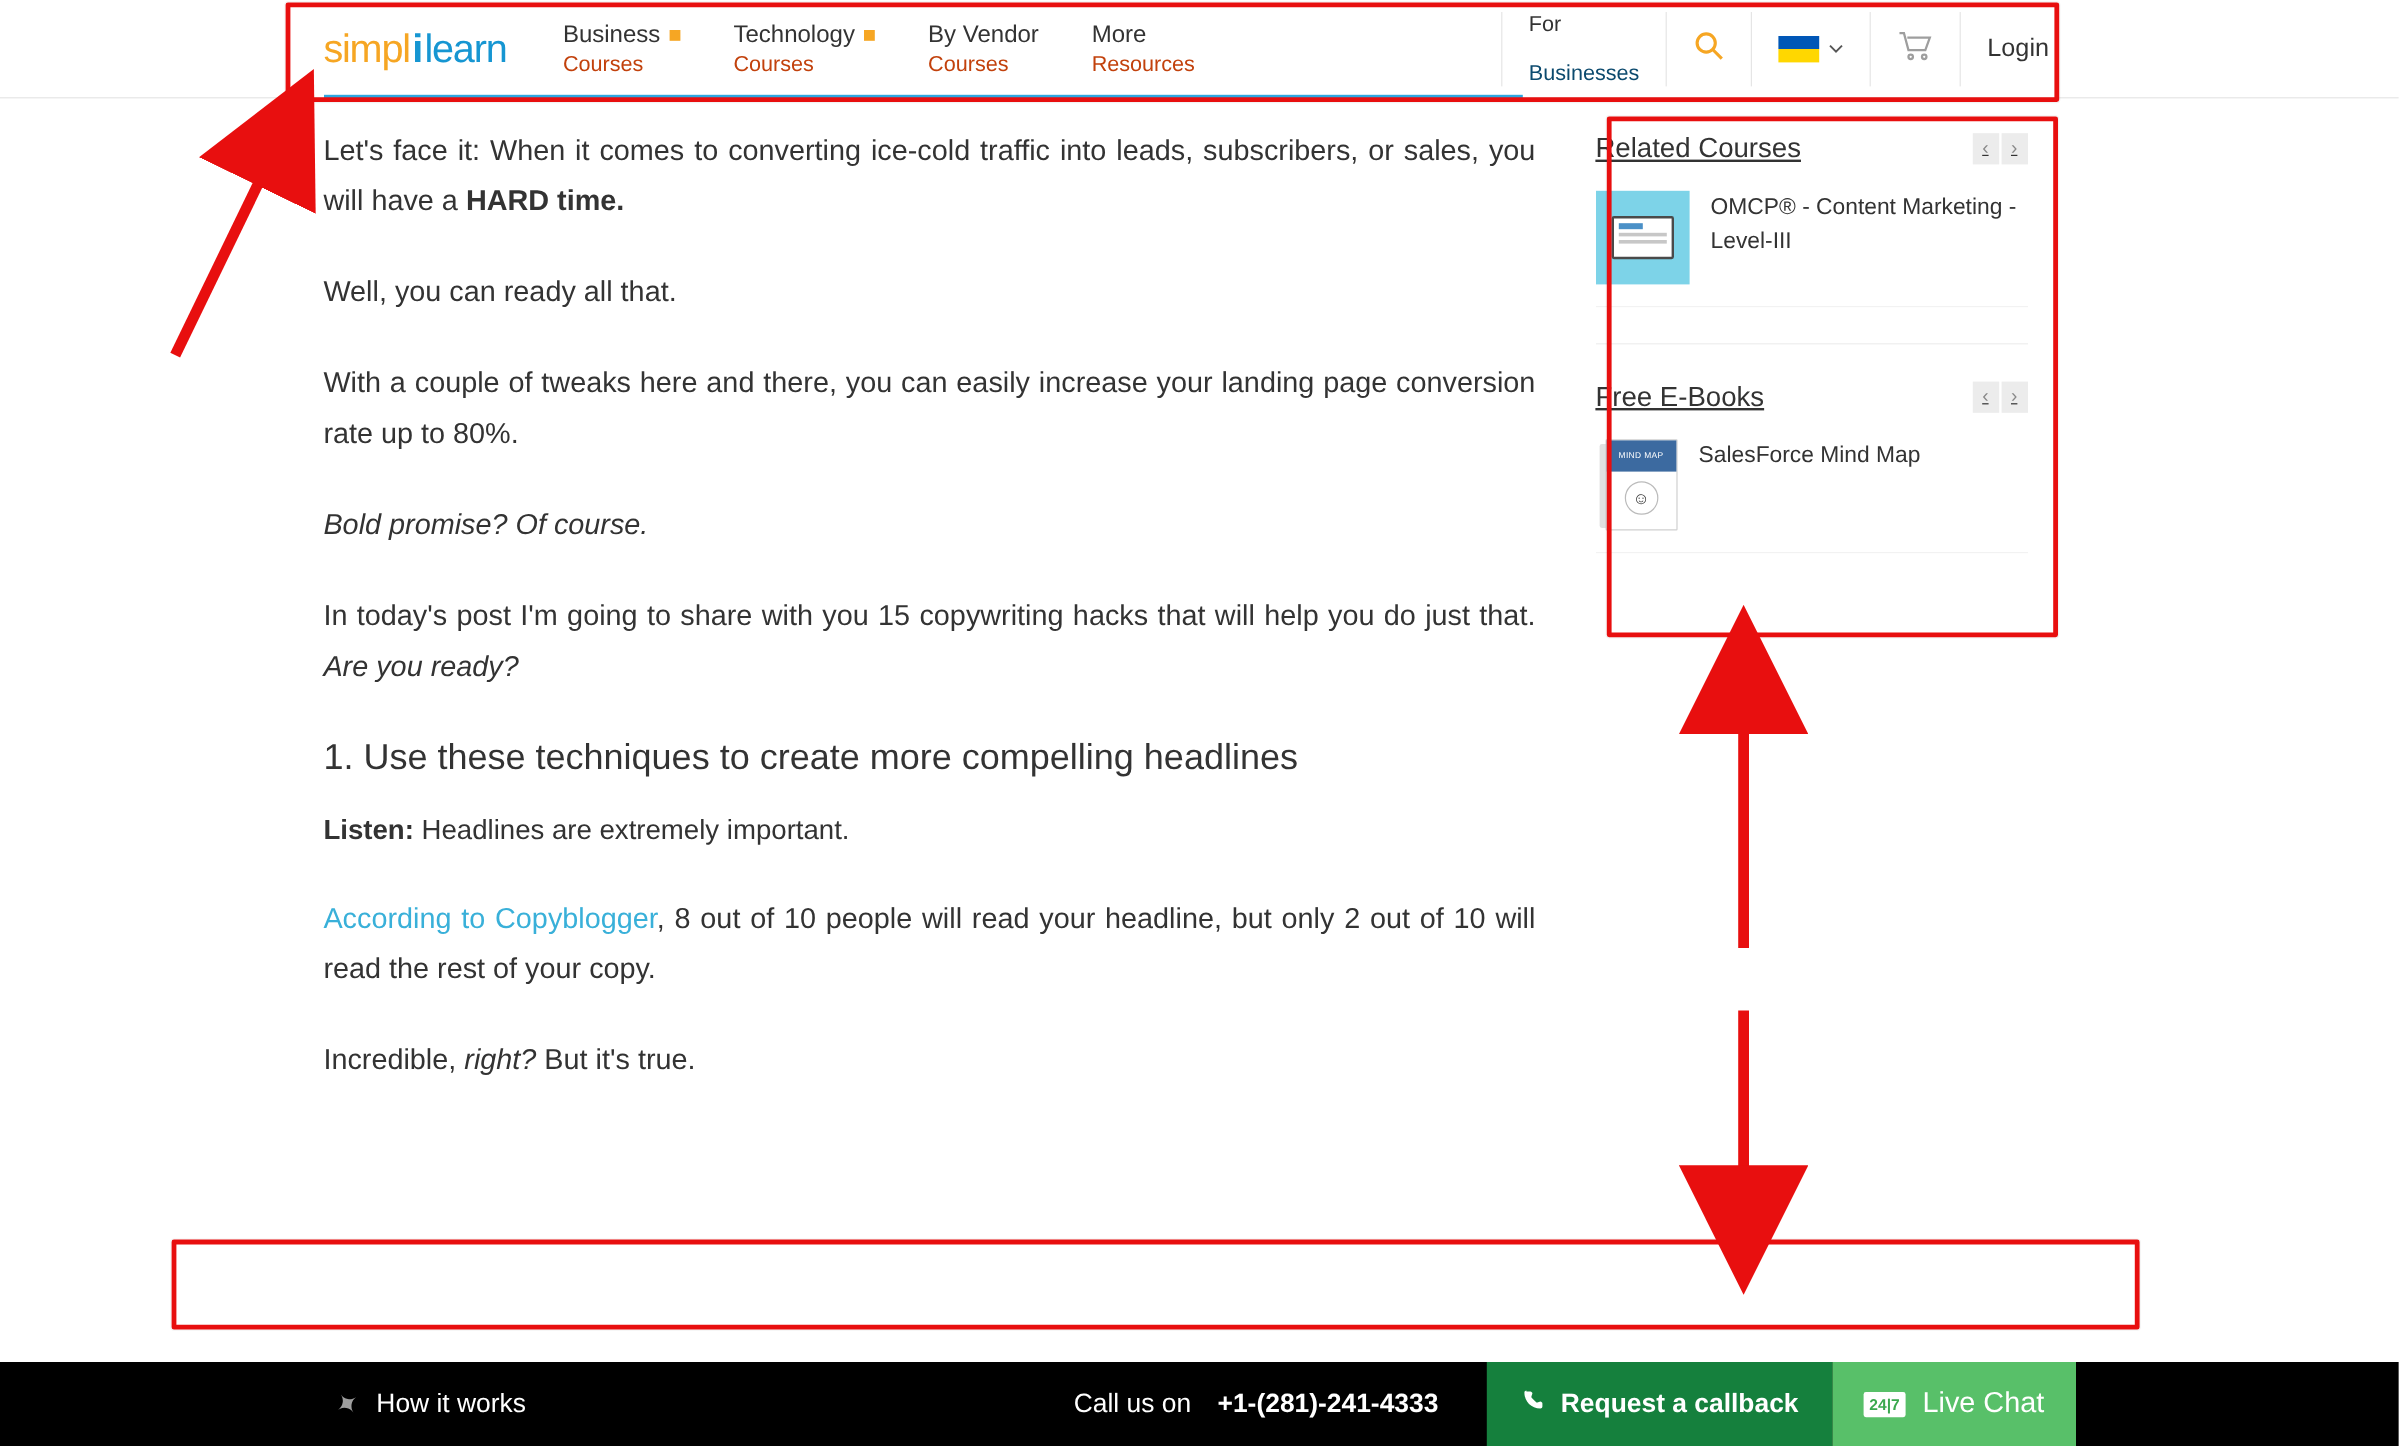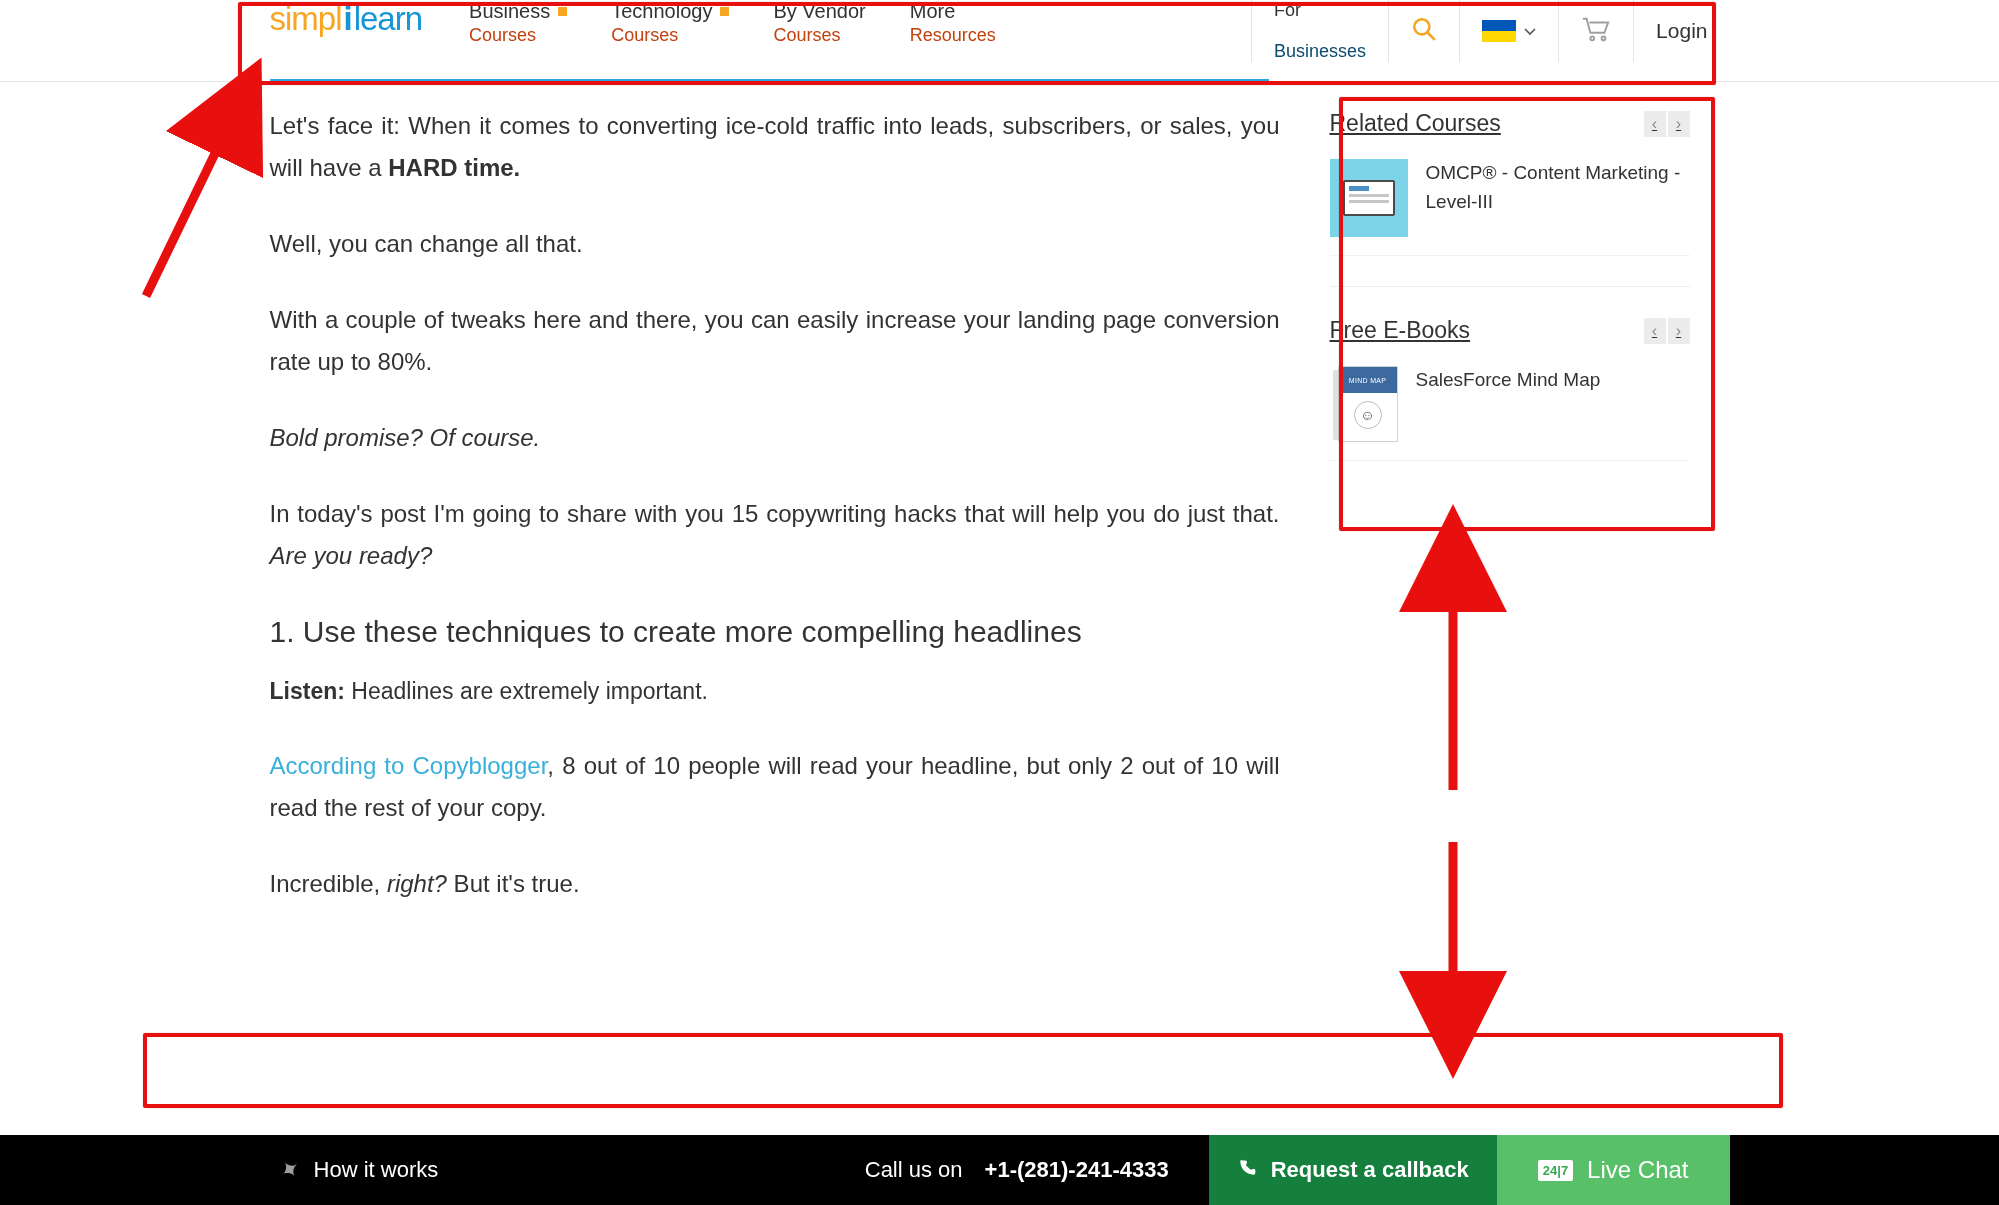--- a/index.html
+++ b/index.html
@@ -1,21 +1,21 @@
 <!DOCTYPE html>
 <html><head>
   <meta charset="utf-8">
   <style>
     * { box-sizing: border-box; margin: 0; padding: 0; }
     body { font-family: -apple-system, BlinkMacSystemFont, "Segoe UI", Helvetica, Arial, sans-serif; background:#fff; color:#333; }
     .page { width:1999px; height:1205px; position:relative; overflow:hidden; }
 
     
     .header { position:absolute; top:0; left:0; right:0; height:82px; display:flex; align-items:stretch; border-bottom:1px solid #e5e5e5; background:#fff; }
-    .header-inner { width:1460px; margin:0 auto; display:flex; align-items:flex-start; position:relative; }
+    .header-inner { width:1460px; margin:0 auto; display:flex; align-items:center; position:relative; }
     .logo { display:flex; align-items:center; font-size:33px; letter-spacing:-1px; font-weight:400; padding:0 25px 0 0; }
     .logo .s1 { color:#f6a623; }
     .logo .s2 { color:#1696d2; }
     .logo .sep { color:#1696d2; font-weight:700; padding:0 2px; }
     .nav { display:flex; align-items:center; flex:1; }
     .nav-item { display:flex; flex-direction:column; justify-content:center; padding:0 22px; height:100%; cursor:pointer; }
     .nav-row { display:flex; align-items:center; gap:8px; }
     .nav-label { color:#333; font-size:20px; }
     .nav-sub { color:#c2410c; font-size:18px; margin-top:2px; }
     .nav-bullet { width:9px; height:9px; background:#f6a623; display:inline-block; }
@@ -64,21 +64,21 @@
     .footer-bar { position:absolute; bottom:0; left:0; right:0; height:70px; background:#000; color:#fff; display:flex; justify-content:center; }
     .footer-inner { width:1460px; display:flex; align-items:stretch; }
     .hiw { display:flex; align-items:center; gap:14px; font-size:22px; padding:0 10px; cursor:pointer; }
     .pin-icon { color:#9e9e9e; font-size:24px; transform:rotate(-35deg); display:inline-block; }
     .spacer { flex:1; }
     .call-us { display:flex; align-items:center; gap:22px; font-size:22px; }
     .call-label { font-weight:400; }
     .call-num { font-weight:700; }
     .callback { background:#15803d; display:flex; align-items:center; gap:14px; padding:0 28px; margin-left:40px; font-size:22px; font-weight:600; cursor:pointer; }
     .phone-icon { font-size:20px; }
-    .livechat { background:#58c069; display:flex; align-items:center; gap:14px; padding:0 41px; font-size:24px; cursor:pointer; }
+    .livechat { background:#58c069; display:flex; align-items:center; gap:14px; padding:0 26px; font-size:24px; cursor:pointer; }
     .badge-247 { background:#fff; color:#3aa84e; font-size:13px; font-weight:700; padding:3px 5px; border-radius:2px; }
 
     
     .anno { position:absolute; border:4px solid #e80f0f; pointer-events:none; box-shadow:0 0 0 1px rgba(0,0,0,0.05); border-radius:2px; }
     .anno-header { top:2px; left:238px; width:1478px; height:83px; }
     .anno-sidebar { top:97px; left:1339px; width:376px; height:434px; }
     .anno-footer  { top:1033px; left:143px; width:1640px; height:75px; }
     .arrow { position:absolute; pointer-events:none; }
     .arrow svg { overflow:visible; }
   </style>
@@ -157,21 +157,21 @@
         </div>
       </div>
       <div class="header-scroll-line" style="width:999px"></div>
     </div>
   </div>
 
   <div class="content-wrap">
     <div class="content-inner">
       <div class="article">
         <p><span>Let's face it: When it comes to converting ice-cold traffic into leads, subscribers, or sales, you will have a </span><span class="bold">HARD time.</span></p>
-        <p>Well, you can change all that.</p>
+        <p>Well, you can ready all that.</p>
         <p>With a couple of tweaks here and there, you can easily increase your landing page conversion rate up to 80%.</p>
         <p class="italic">Bold promise? Of course.</p>
         <p><span>In today's post I'm going to share with you 15 copywriting hacks that will help you do just that. </span><span class="italic">Are you ready?</span></p>
         <h2>1. Use these techniques to create more compelling headlines</h2>
         <p class="listen-line"><span class="bold">Listen:</span><span> Headlines are extremely important.</span></p>
         <p><a href="#" class="link">According to Copyblogger</a><span>, 8 out of 10 people will read your headline, but only 2 out of 10 will read the rest of your copy.</span></p>
         <p><span>Incredible, </span><span class="italic">right?</span><span> But it's true.</span></p>
       </div>
 
       <div class="sidebar">

